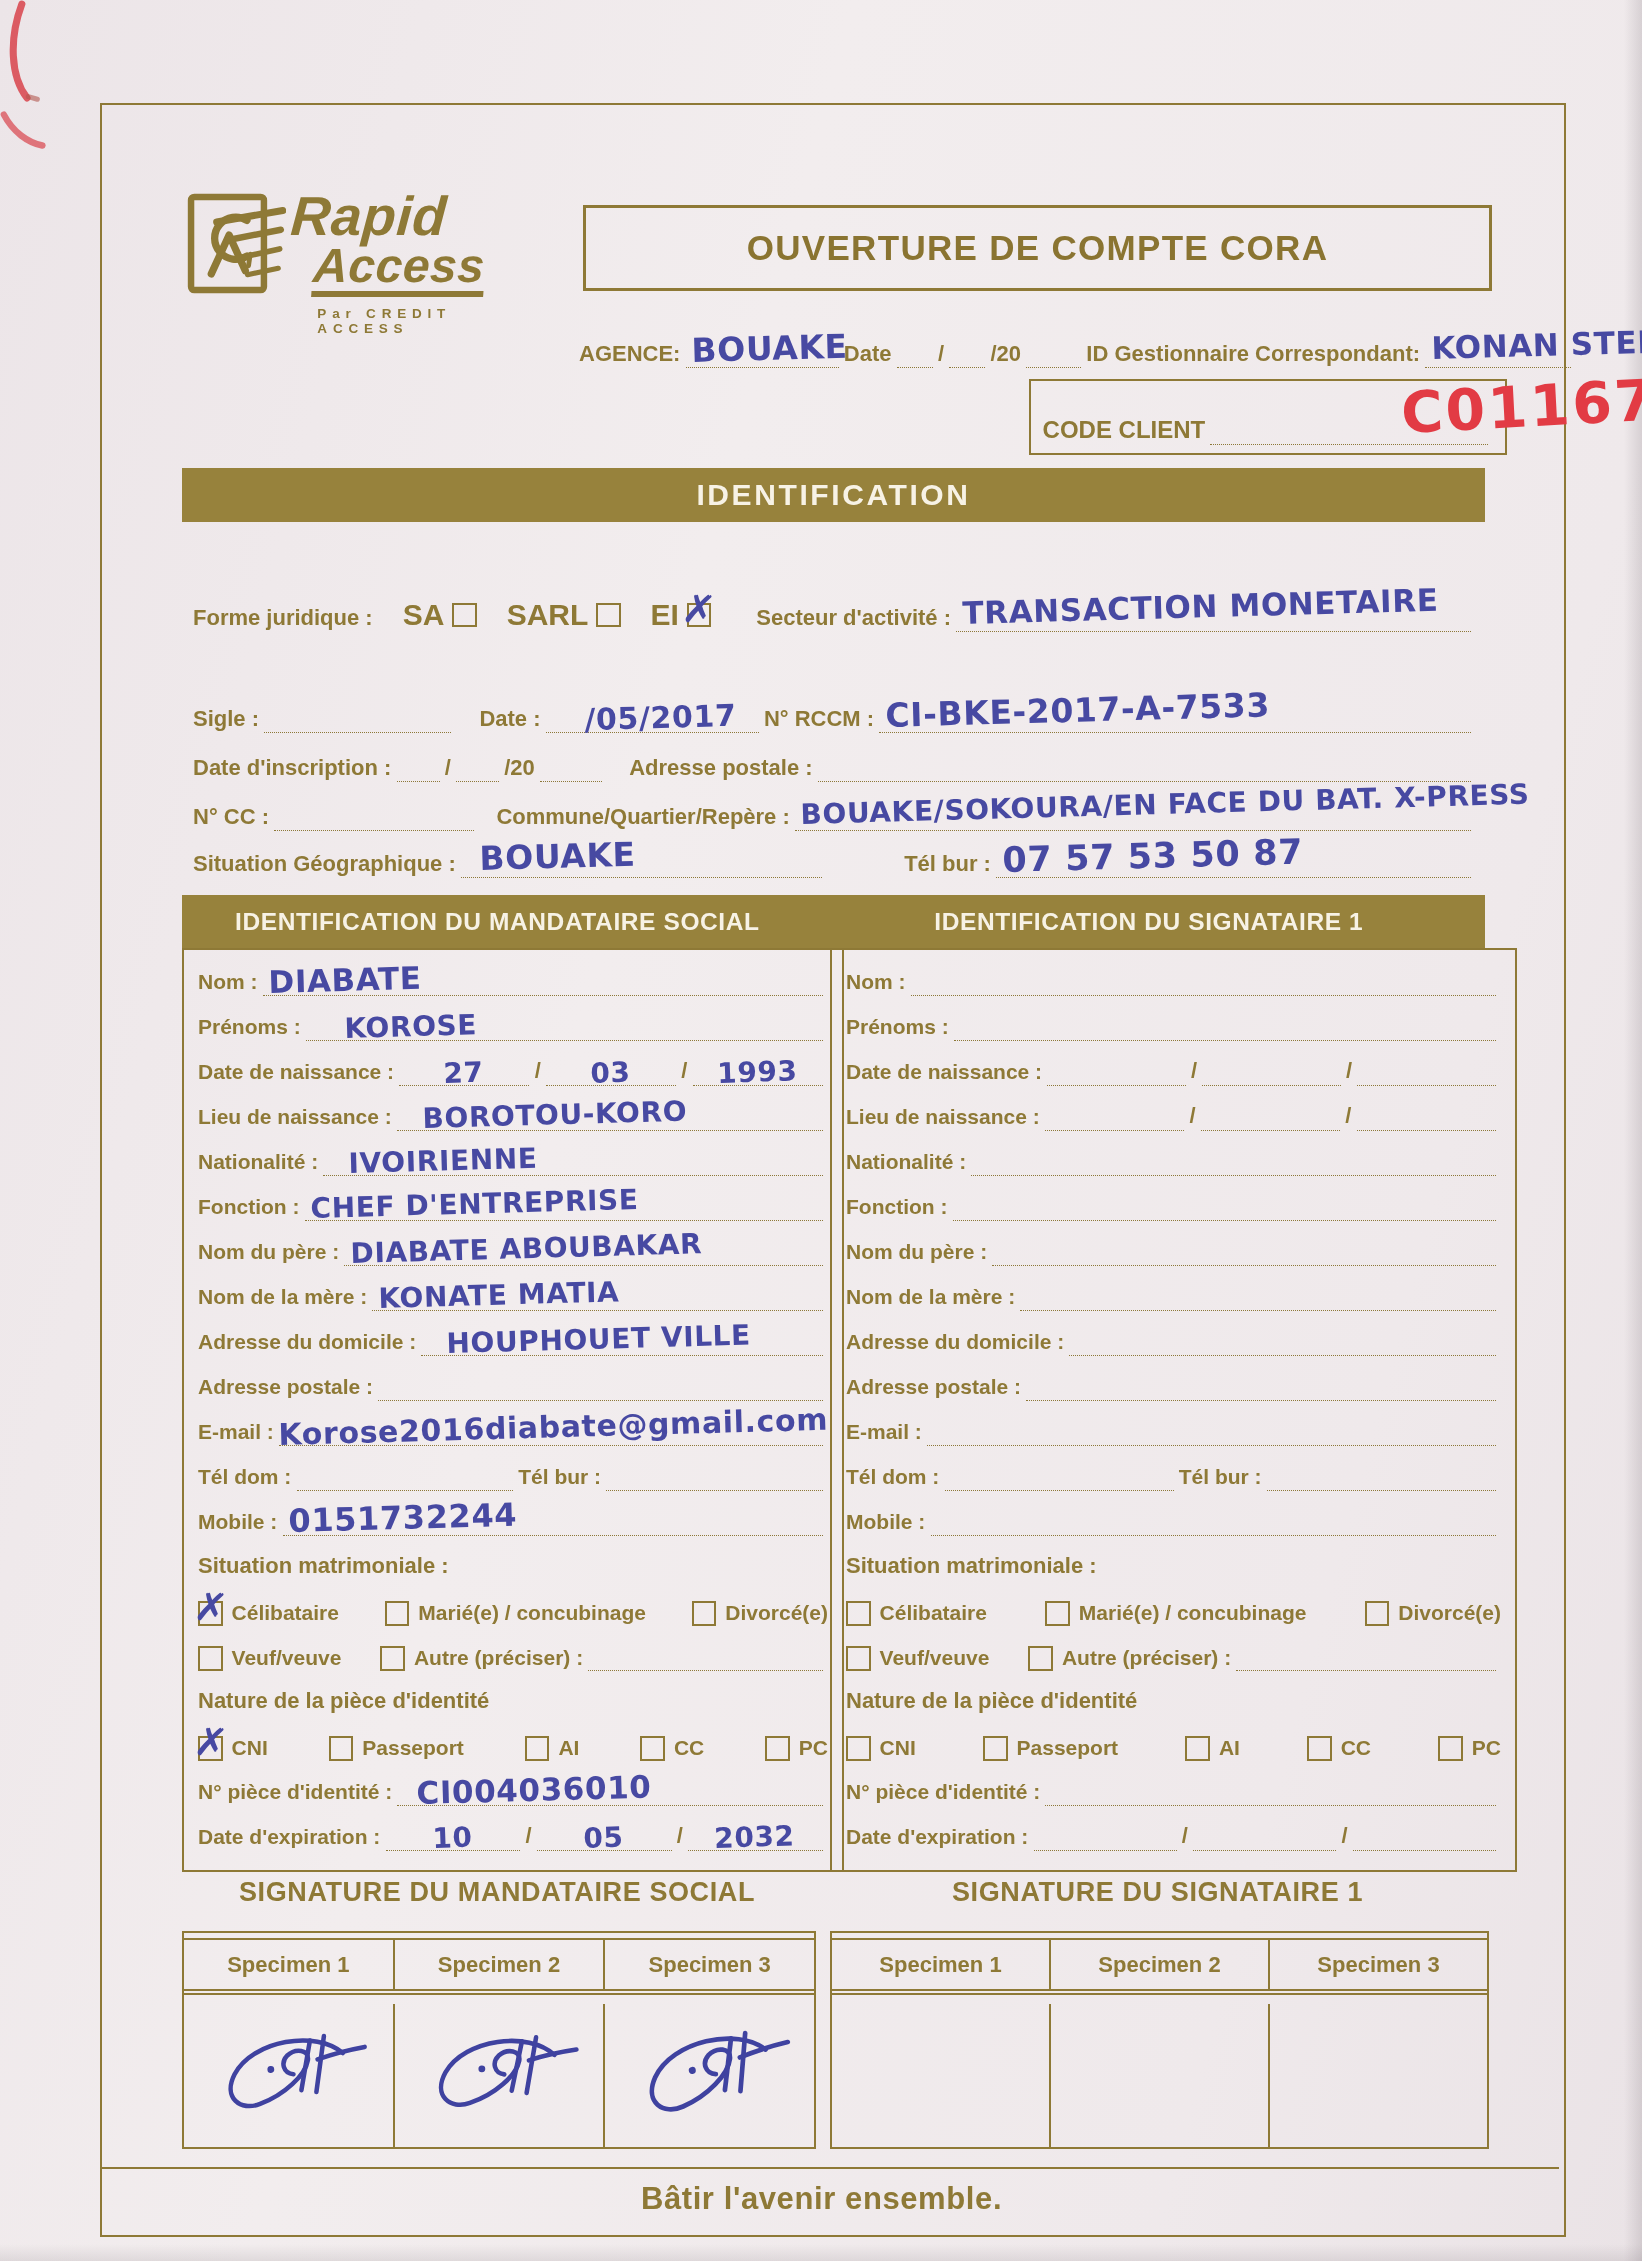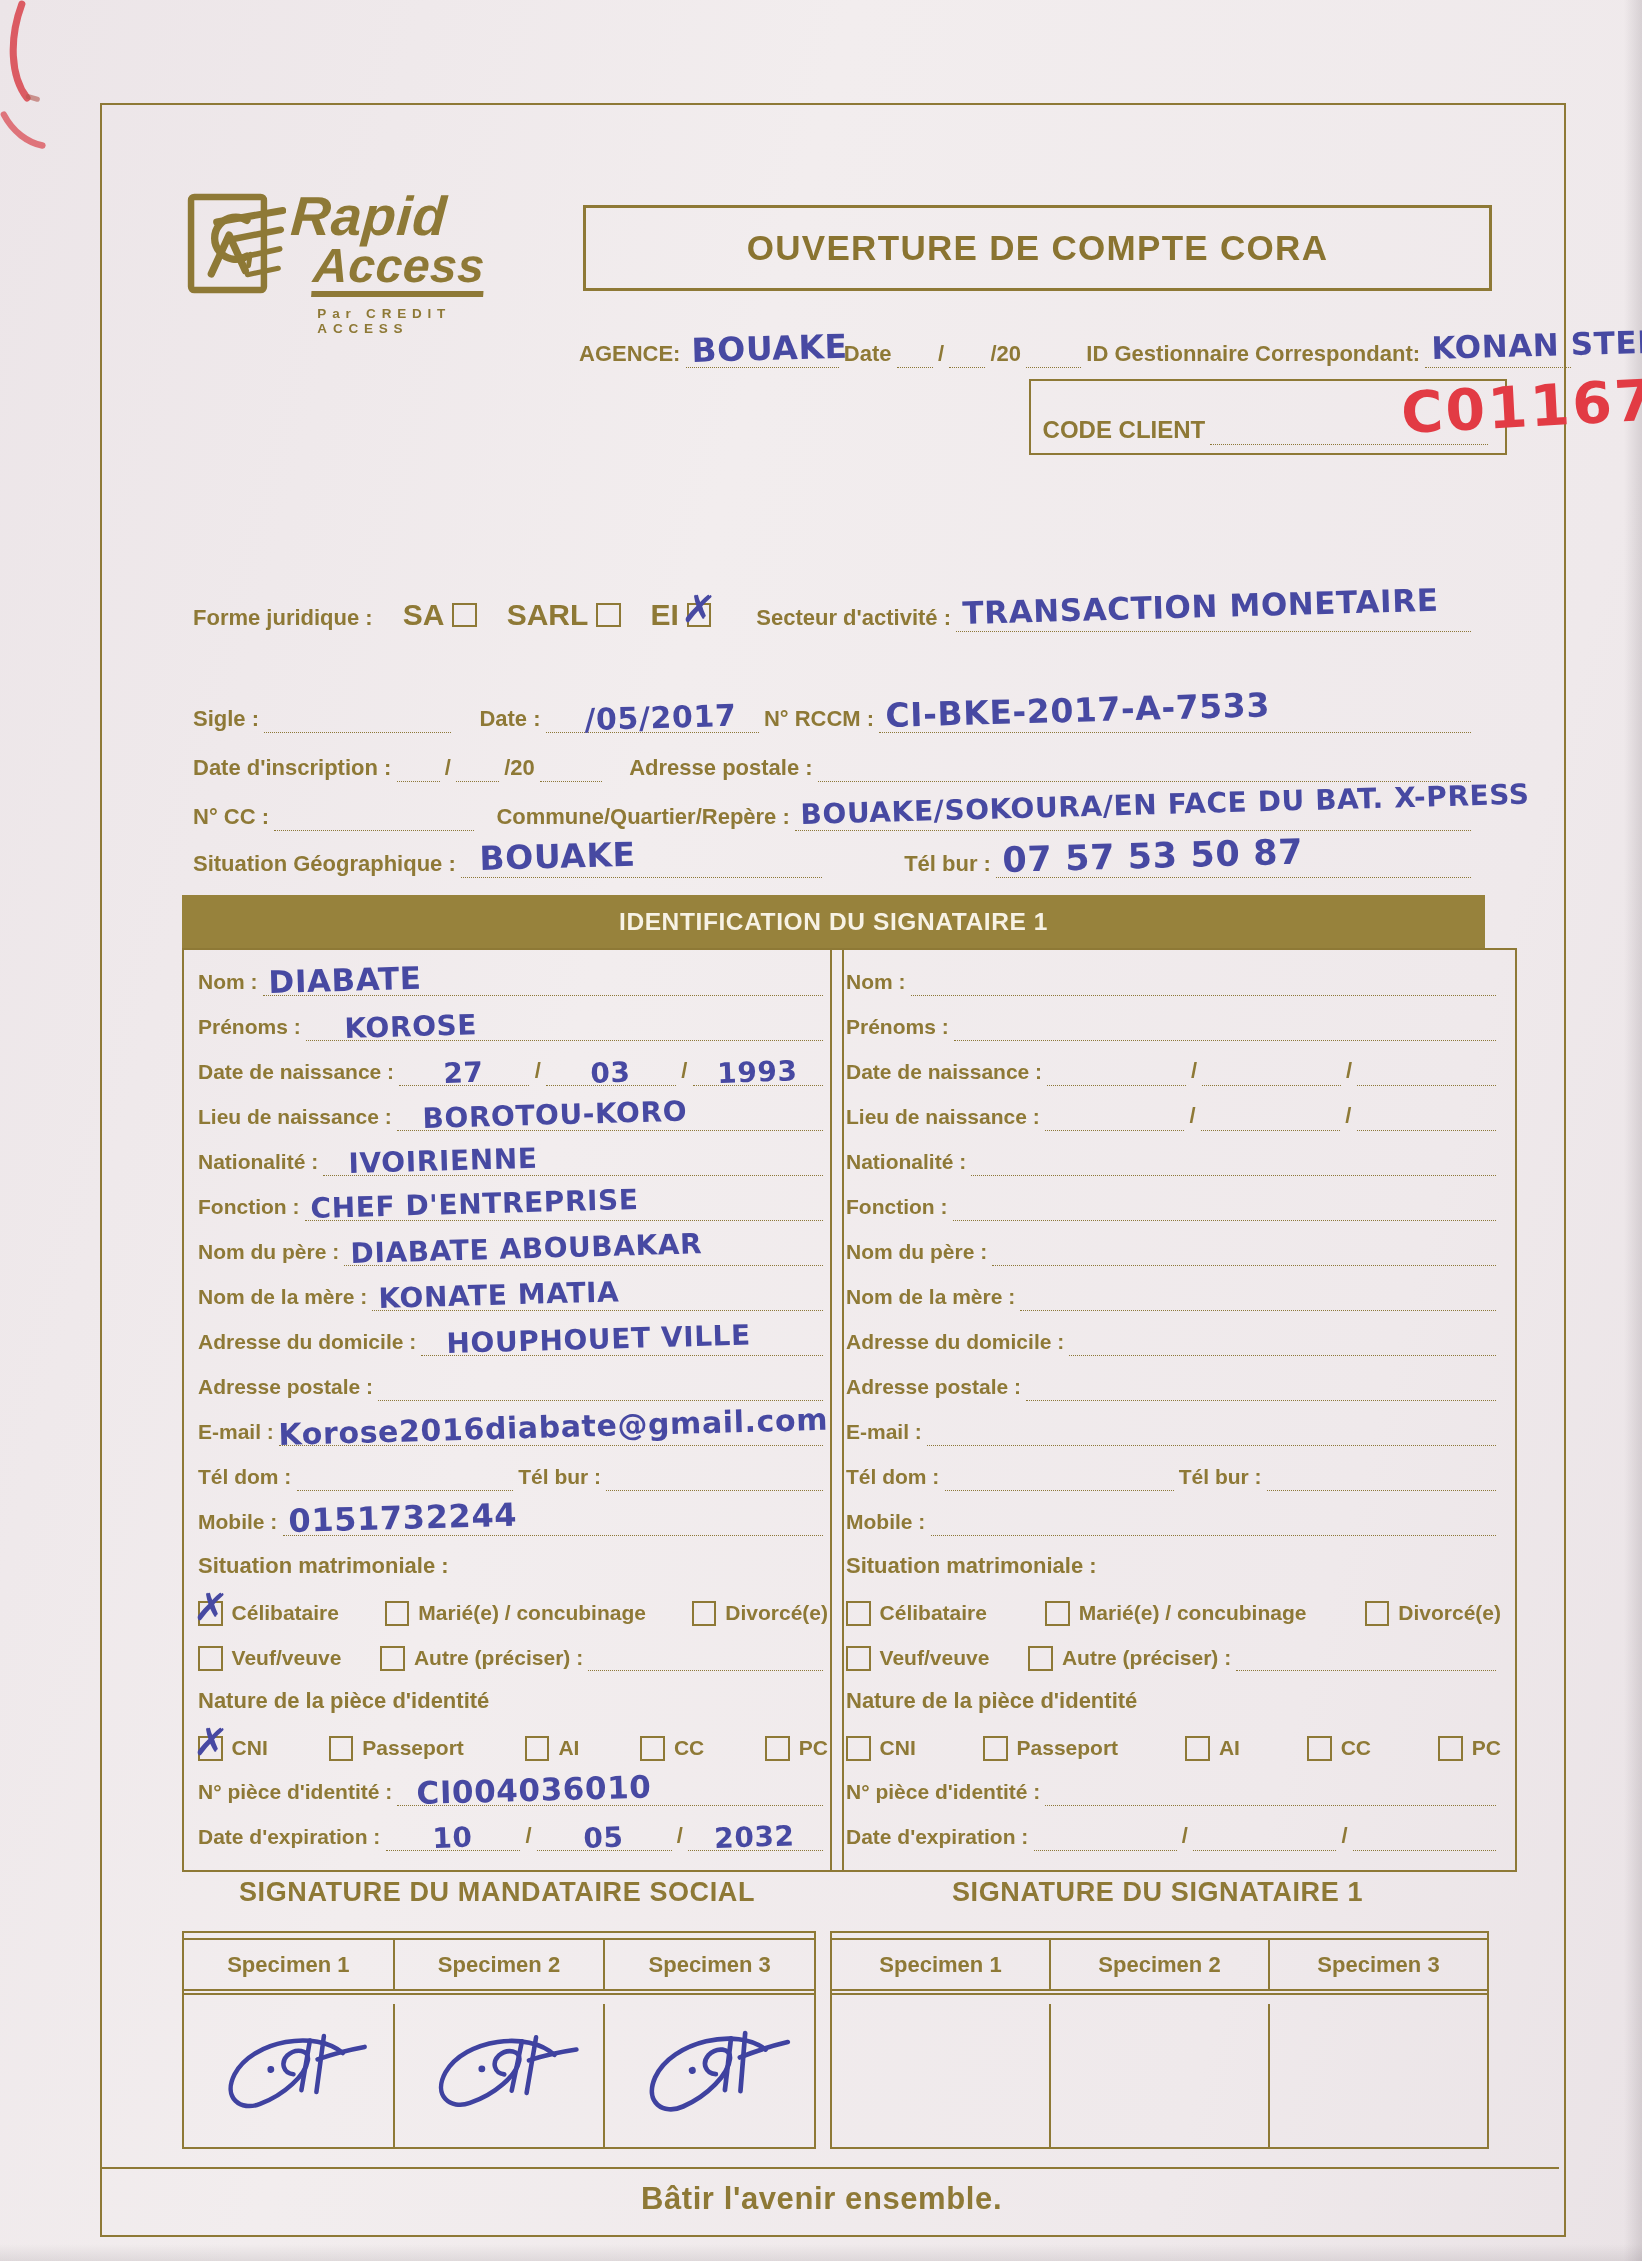--- a/index.html
+++ b/index.html
@@ -156,20 +156,23 @@
     </span>
   </div>
 
   <div class="code-box abs">
     <span class="flabel">CODE CLIENT</span>
     <span class="dots">
       <span class="hw hw-red code-hw">C0116754</span>
     </span>
   </div>
 
+  <div class="gold-bar id-bar abs">
+    <span>IDENTIFICATION</span>
+  </div>
 
   <div class="srow abs" style="top:591px">
     <span class="flabel">Forme juridique :</span>
     <span class="fj">
       <span class="fjlabel">SA</span>
       <span class="cbox"></span>
     </span>
     <span class="fj">
       <span class="fjlabel">SARL</span>
       <span class="cbox"></span>
@@ -231,20 +234,21 @@
     <span class="dots fix" style="width:361px">
       <span class="hw" style="font-size:33px;bottom:-1.3px;left:19.3px">BOUAKE</span>
     </span>
     <span class="flabel" style="margin-left:77px">Tél bur :</span>
     <span class="dots">
       <span class="hw" style="font-size:35px;bottom:-2.6px">07 57 53 50 87</span>
     </span>
   </div>
 
   <div class="gold-bar col-bar abs">
+    <span class="half">IDENTIFICATION DU MANDATAIRE SOCIAL</span>
     <span class="half2">IDENTIFICATION DU SIGNATAIRE 1</span>
   </div>
 
   <div class="fbox lbox abs">
     <div class="frow">
       <span class="flabel">Nom :</span>
       <span class="dots">
           <span class="hw" style="font-size:31px">DIABATE</span>
         </span>
     </div>

